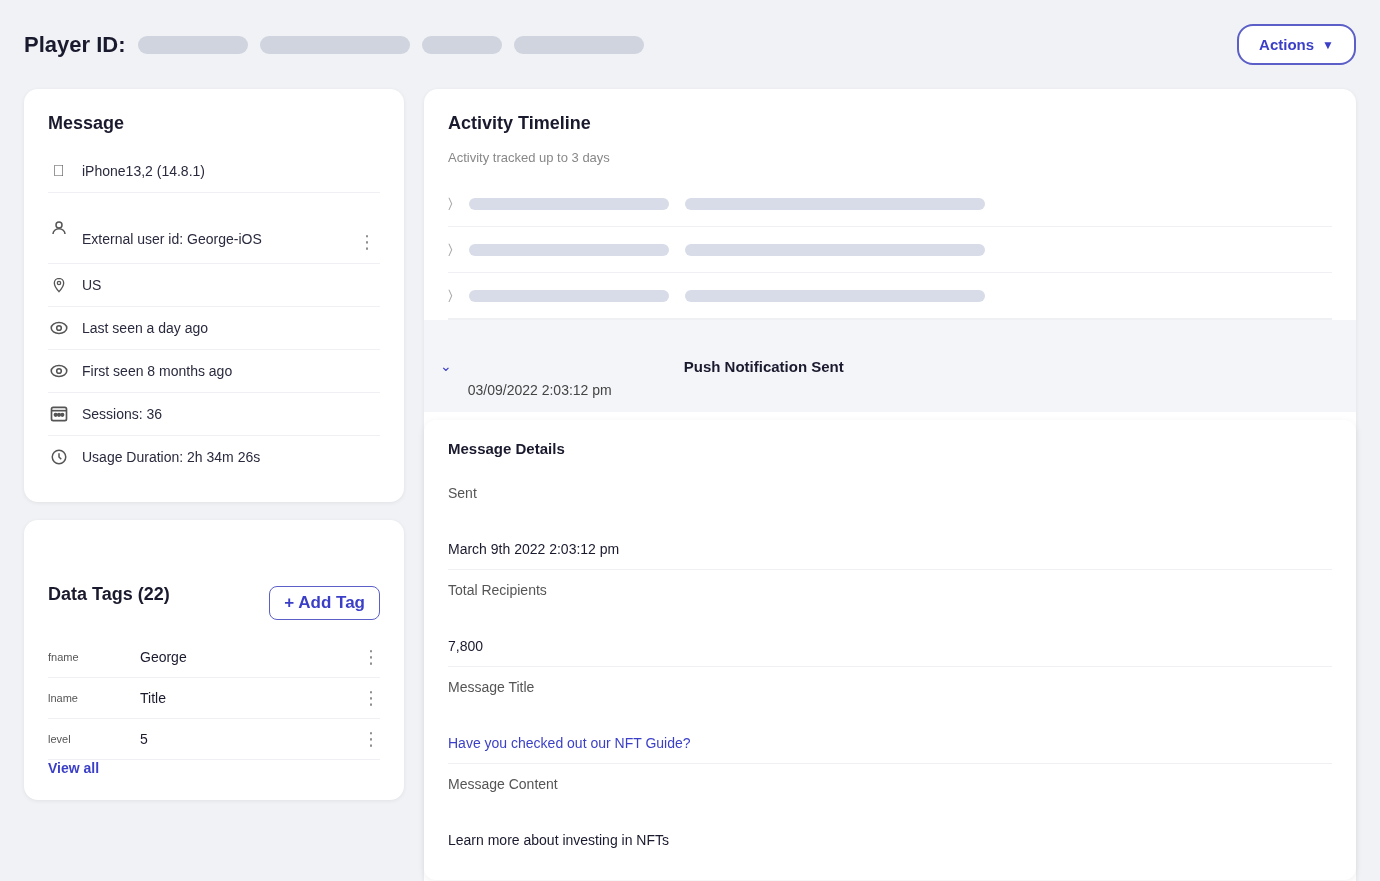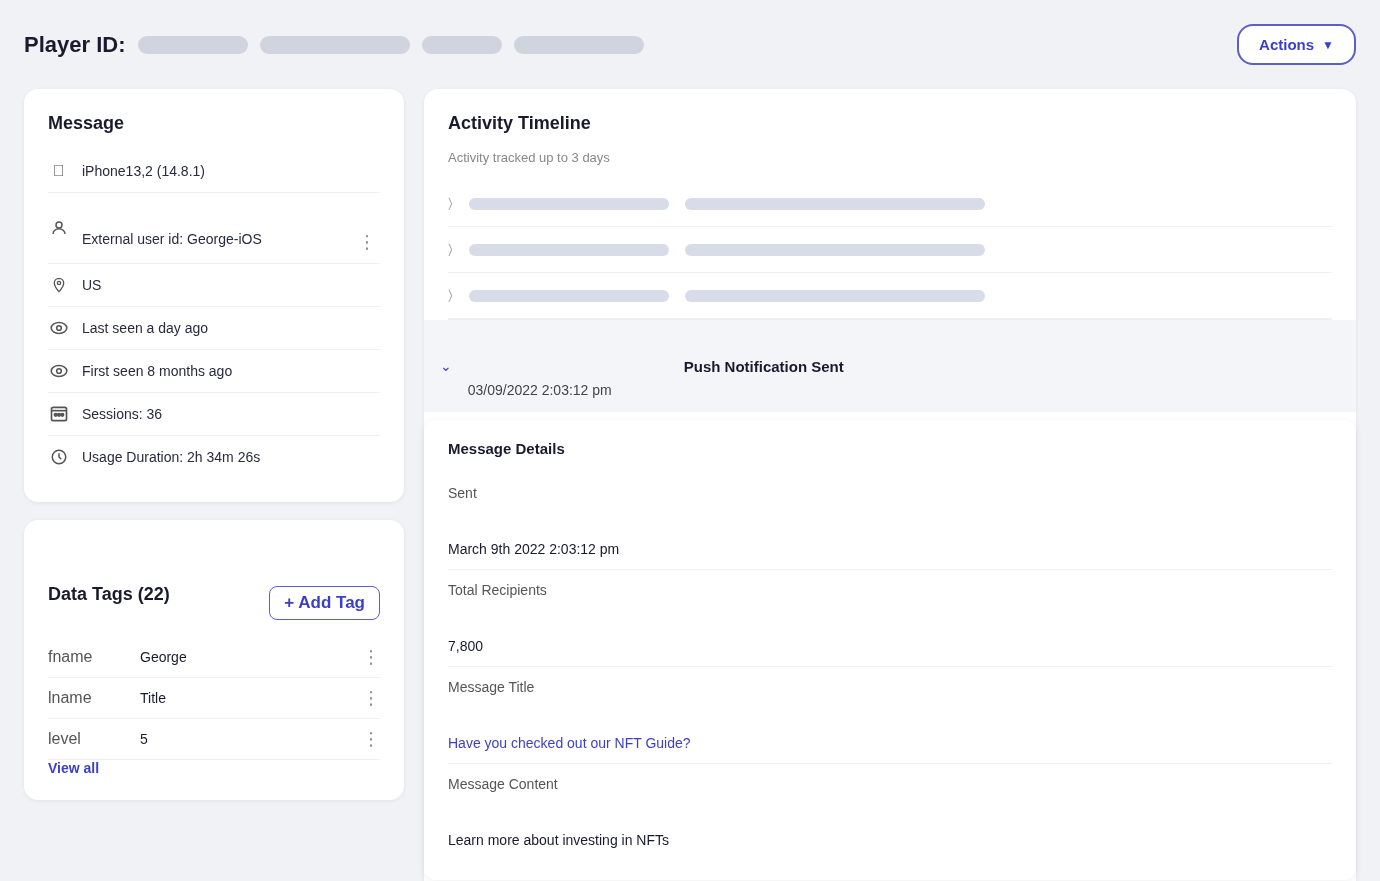--- a/index.html
+++ b/index.html
@@ -153,21 +153,21 @@
     .tag-row {
       display: flex;
       align-items: center;
       padding: 9px 0;
       border-bottom: 1px solid #eef0f4;
       gap: 12px;
     }
     .tag-key {
       width: 80px;
       color: #555;
-      font-size: 16px;
+      font-size: 11px;
       flex-shrink: 0;
     }
     .tag-val {
       flex: 1;
       color: #1a1a2e;
       font-size: 14px;
     }
     .tag-dots {
       color: #888;
       cursor: pointer;

